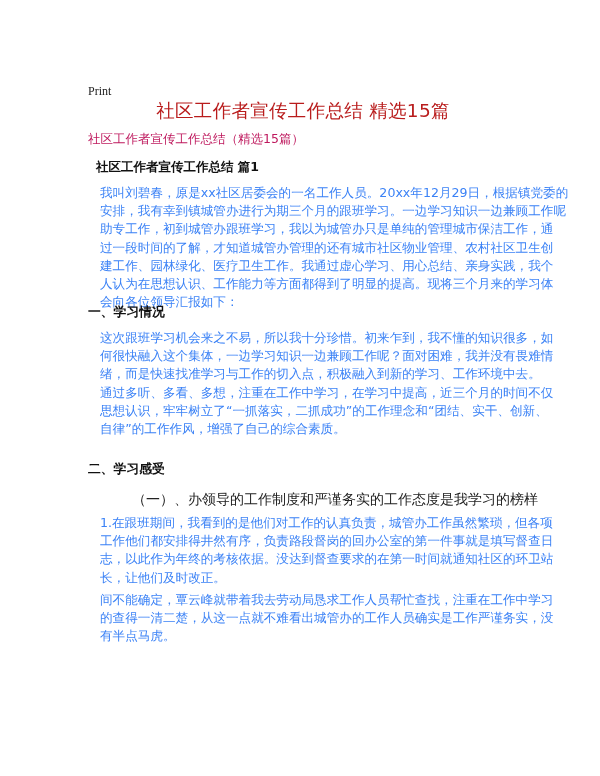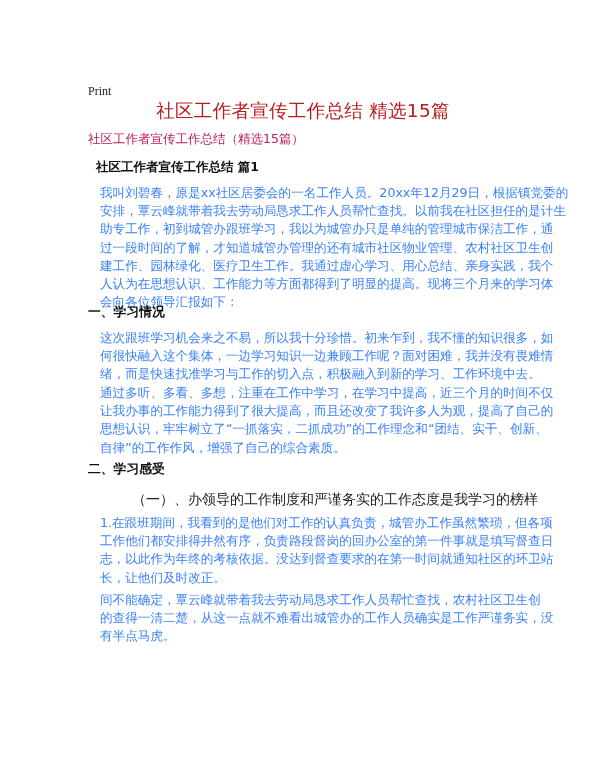--- a/index.html
+++ b/index.html
@@ -19,52 +19,51 @@
 <body>
 
 <div class="page">
   <div class="print">Print</div>
   <div class="title">社区工作者宣传工作总结 精选15篇</div>
   <div class="subtitle">社区工作者宣传工作总结（精选15篇）</div>
   <div class="sec-title" style="top:159px;">社区工作者宣传工作总结 篇1</div>
 
   <div class="para" style="top:184px;">
     <span class="ln">我叫刘碧春，原是xx社区居委会的一名工作人员。20xx年12月29日，根据镇党委的</span>
-    <span class="ln">安排，覃云峰就带着我去劳动局恳求工作人员帮忙查找。以前我在社区担任的是计生</span>
+    <span class="ln">安排，我有幸到镇城管办进行为期三个月的跟班学习。一边学习知识一边兼顾工作呢</span>
     <span class="ln">助专工作，初到城管办跟班学习，我以为城管办只是单纯的管理城市保洁工作，通</span>
     <span class="ln">过一段时间的了解，才知道城管办管理的还有城市社区物业管理、农村社区卫生创</span>
     <span class="ln">建工作、园林绿化、医疗卫生工作。我通过虚心学习、用心总结、亲身实践，我个</span>
     <span class="ln">人认为在思想认识、工作能力等方面都得到了明显的提高。现将三个月来的学习体</span>
     <span class="ln">会向各位领导汇报如下：</span>
   </div>
 
   <div class="h2" style="top:304px;font-family:Liberation Serif, serif;">一、学习情况</div>
 
   <div class="para" style="top:329px;text-align:center;">
     <span class="ln">这次跟班学习机会来之不易，所以我十分珍惜。初来乍到，我不懂的知识很多，如</span>
     <span class="ln">何很快融入这个集体，一边学习知识一边兼顾工作呢？面对困难，我并没有畏难情</span>
     <span class="ln">绪，而是快速找准学习与工作的切入点，积极融入到新的学习、工作环境中去。</span>
   </div>
 
   <div class="para" style="top:384px;">
     <span class="ln">通过多听、多看、多想，注重在工作中学习，在学习中提高，近三个月的时间不仅</span>
-    <span class="ln">让我办事的工作能力得到了很大提高，而且还改变了我许多人为观，提高了自己的</span>
     <span class="ln">思想认识，牢牢树立了“一抓落实，二抓成功”的工作理念和“团结、实干、创新、</span>
     <span class="ln">自律”的工作作风，增强了自己的综合素质。</span>
   </div>
 
   <div class="h2" style="top:461px;">二、学习感受</div>
 
   <div class="sub" style="top:491px;">（一）、办领导的工作制度和严谨务实的工作态度是我学习的榜样</div>
 
   <div class="para" style="top:514px;">
     <span class="ln">1.在跟班期间，我看到的是他们对工作的认真负责，城管办工作虽然繁琐，但各项</span>
     <span class="ln">工作他们都安排得井然有序，负责路段督岗的回办公室的第一件事就是填写督查日</span>
     <span class="ln">志，以此作为年终的考核依据。没达到督查要求的在第一时间就通知社区的环卫站</span>
     <span class="ln">长，让他们及时改正。</span>
   </div>
 
   <div class="para" style="top:591px;">
-    <span class="ln">间不能确定，覃云峰就带着我去劳动局恳求工作人员帮忙查找，农村社区卫生创</span>
+    <span class="ln">间不能确定，覃云峰就带着我去劳动局恳求工作人员帮忙查找，注重在工作中学习</span>
     <span class="ln">的查得一清二楚，从这一点就不难看出城管办的工作人员确实是工作严谨务实，没</span>
     <span class="ln">有半点马虎。</span>
   </div>
 </div>
 
 </body></html>

